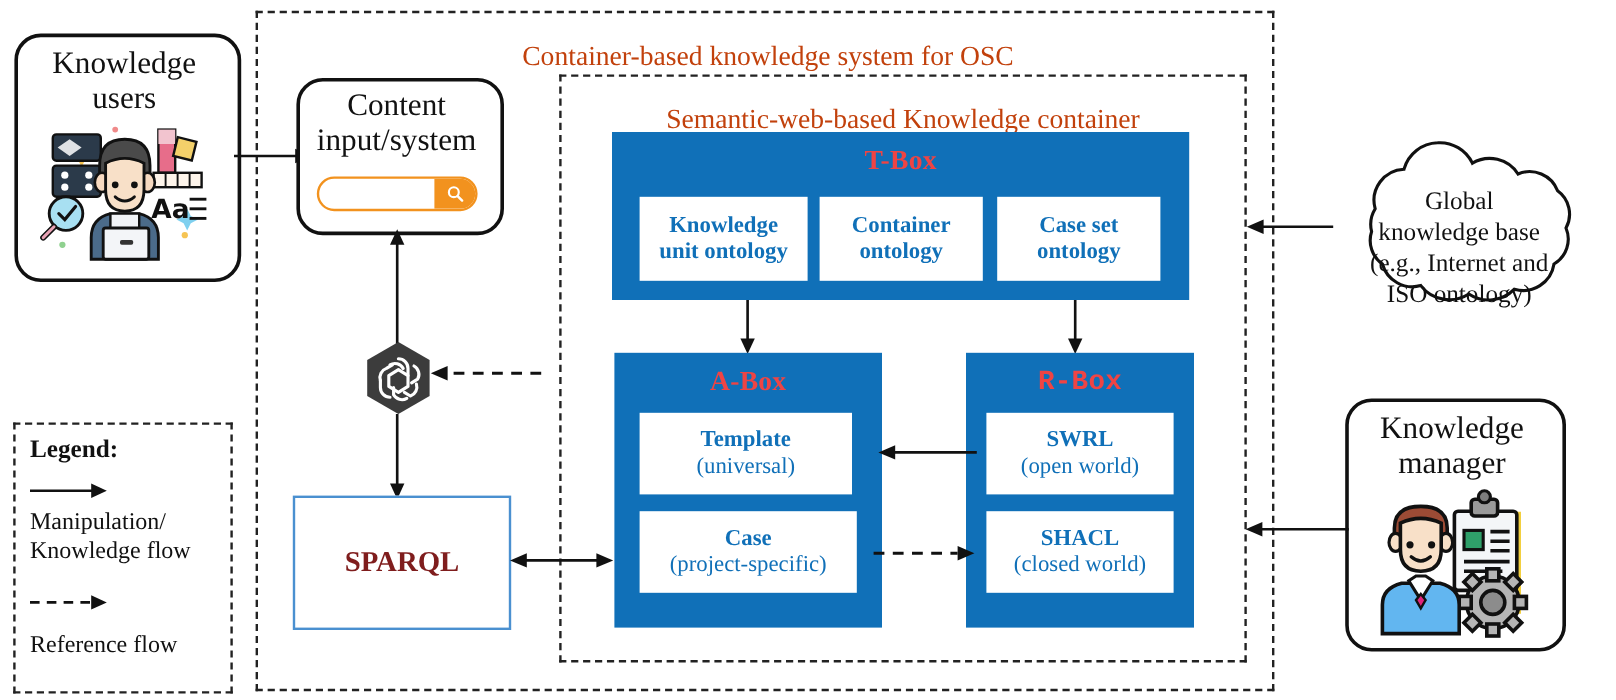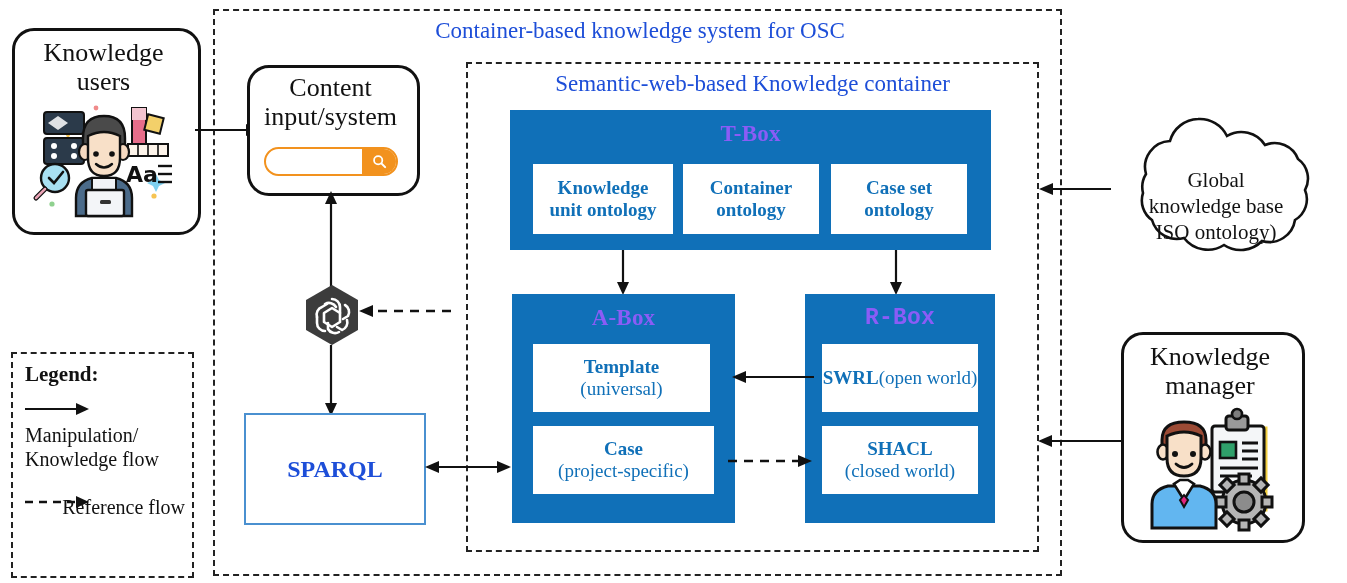--- a/index.html
+++ b/index.html
@@ -11,38 +11,38 @@
   
   .dash-outer{border:2.5px dashed #222;}
   .dash-inner{border:2.5px dashed #222;}
 
   
   .actor-box{border:3px solid #111;border-radius:22px;background:#fff;}
   .actor-title{font-size:26px;line-height:1.12;color:#111;}
 
   
   .blue-box{background:#1070b8;}
-  .blue-title{color:#8b5cf6;font-weight:bold;font-size:23px;letter-spacing:.2px;
+  .blue-title{color:#ef4444;font-weight:bold;font-size:23px;letter-spacing:.2px;
               font-family:"Liberation Serif","DejaVu Serif",serif;}
   .white-sub{background:#fff;color:#1070b8;font-weight:bold;
              font-size:19px;line-height:1.15;
              font-family:"Liberation Serif","DejaVu Serif",serif;}
   .white-sub .reg{font-weight:normal;}
 
   
   .sparql-box{border:2px solid #4a90d0;background:#fff;}
-  .sparql-label{color:#1d4ed8;font-weight:bold;font-size:24px;}
+  .sparql-label{color:#7f1d1d;font-weight:bold;font-size:24px;}
 
   
   .legend-box{border:2.5px dashed #222;background:#fff;}
   .legend-title{font-weight:bold;font-size:21px;}
   .legend-text{font-size:20px;line-height:1.18;}
 
   
-  .frame-title{font-size:23px;color:#1d4ed8;white-space:nowrap;}
+  .frame-title{font-size:23px;color:#c2410c;white-space:nowrap;margin-top:16px;}
 
   svg{overflow:visible;}
   .ln{stroke:#111;stroke-width:2.2;fill:none;}
   .lnd{stroke:#111;stroke-width:2.4;fill:none;stroke-dasharray:9 7;}
 </style>
 </head>
 <body>
 
 <div class="abs dash-outer" style="left:213px;top:9px;width:845px;height:563px;"></div>
 <div class="abs frame-title ctr" style="left:395px;top:16px;width:490px;height:30px;">Container-based knowledge system for OSC</div>
@@ -200,21 +200,21 @@
   <span>Template</span>
   <span class="reg">(universal)</span>
 </div>
 <div class="abs ctr white-sub" style="left:533px;top:426px;width:181px;height:68px;flex-direction:column;">
   <span>Case</span>
   <span class="reg">(project-specific)</span>
 </div>
 
 <div class="abs blue-box" style="left:805px;top:294px;width:190px;height:229px;"></div>
 <div class="abs ctr blue-title" style="left:805px;top:302px;width:190px;height:32px;font-family:Liberation Mono, monospace;">R-Box</div>
-<div class="abs ctr white-sub" style="left:822px;top:344px;width:156px;height:68px;flex-direction:row;">
+<div class="abs ctr white-sub" style="left:822px;top:344px;width:156px;height:68px;flex-direction:column;">
   <span>SWRL</span>
   <span class="reg">(open world)</span>
 </div>
 <div class="abs ctr white-sub" style="left:822px;top:426px;width:156px;height:68px;flex-direction:column;">
   <span>SHACL</span>
   <span class="reg">(closed world)</span>
 </div>
 
 <svg class="abs" style="left:728px;top:366px;" width="88" height="22">
   <line class="ln" x1="86" y1="11" x2="16" y2="11"></line>
@@ -238,20 +238,21 @@
            a26 26 0 0 1 -33 21
            a30 30 0 0 1 -38 4
            a30 30 0 0 1 -40 -7
            a26 26 0 0 1 -32 -18
            a24 24 0 0 1 -9 -27
            a25 25 0 0 1 3 -19 z" fill="#fff" stroke="#111" stroke-width="2.6"></path>
 </svg>
 <div class="abs ctr" style="left:1106px;top:136px;width:220px;height:140px;flex-direction:column;font-size:21px;line-height:1.24;">
   <span>Global</span>
   <span>knowledge base</span>
+  <span>(e.g., Internet and</span>
   <span>ISO ontology)</span>
 </div>
 
 <div class="abs actor-box" style="left:1121px;top:332px;width:178px;height:205px;"></div>
 <div class="abs ctr actor-title" style="left:1121px;top:340px;width:178px;height:62px;flex-direction:column;">
   <span>Knowledge</span>
   <span>manager</span>
 </div>
 <svg class="abs" style="left:1144px;top:410px;" width="140" height="120" viewBox="0 0 140 120">
 
@@ -305,15 +306,15 @@
   <path d="M64 9 l-13 -6 0 12z" fill="#111"></path>
 </svg>
 <div class="abs legend-text" style="left:25px;top:424px;width:160px;">
   <div>Manipulation/</div>
   <div>Knowledge flow</div>
 </div>
 <svg class="abs" style="left:25px;top:493px;" width="66" height="18">
   <line class="lnd" x1="0" y1="9" x2="50" y2="9" style="stroke-dasharray:8 6;"></line>
   <path d="M64 9 l-13 -6 0 12z" fill="#111"></path>
 </svg>
-<div class="abs legend-text" style="left:25px;top:496px;width:160px;text-align:right;">
+<div class="abs legend-text" style="left:25px;top:526px;width:160px;">
   <div>Reference flow</div>
 </div>
 
 </body></html>

